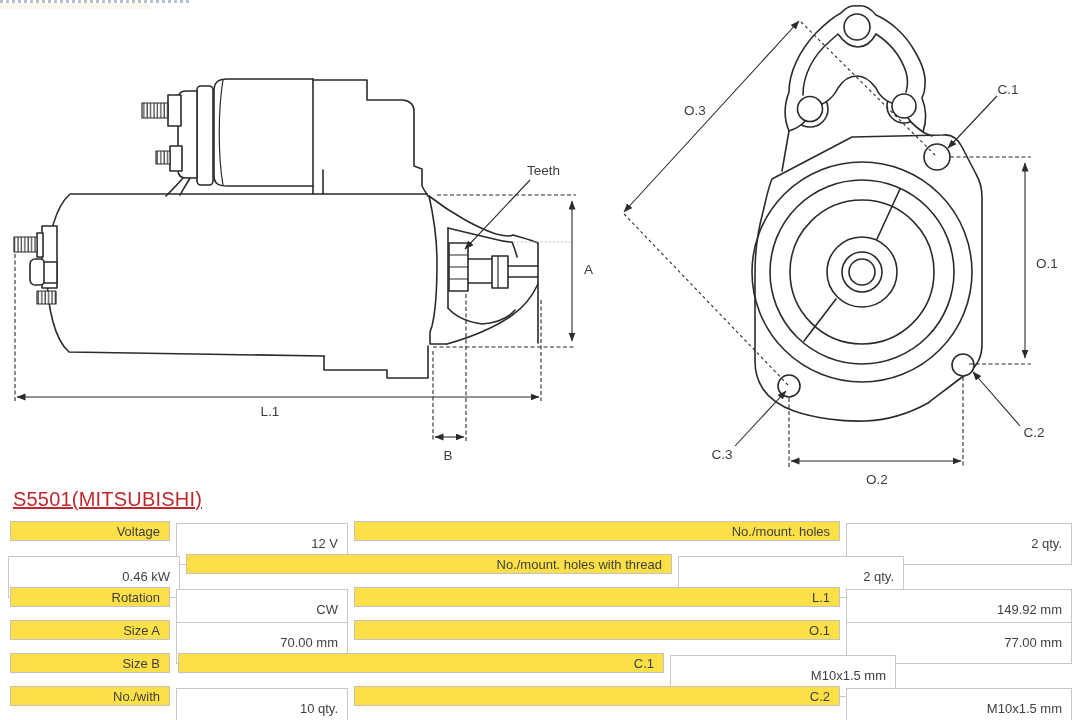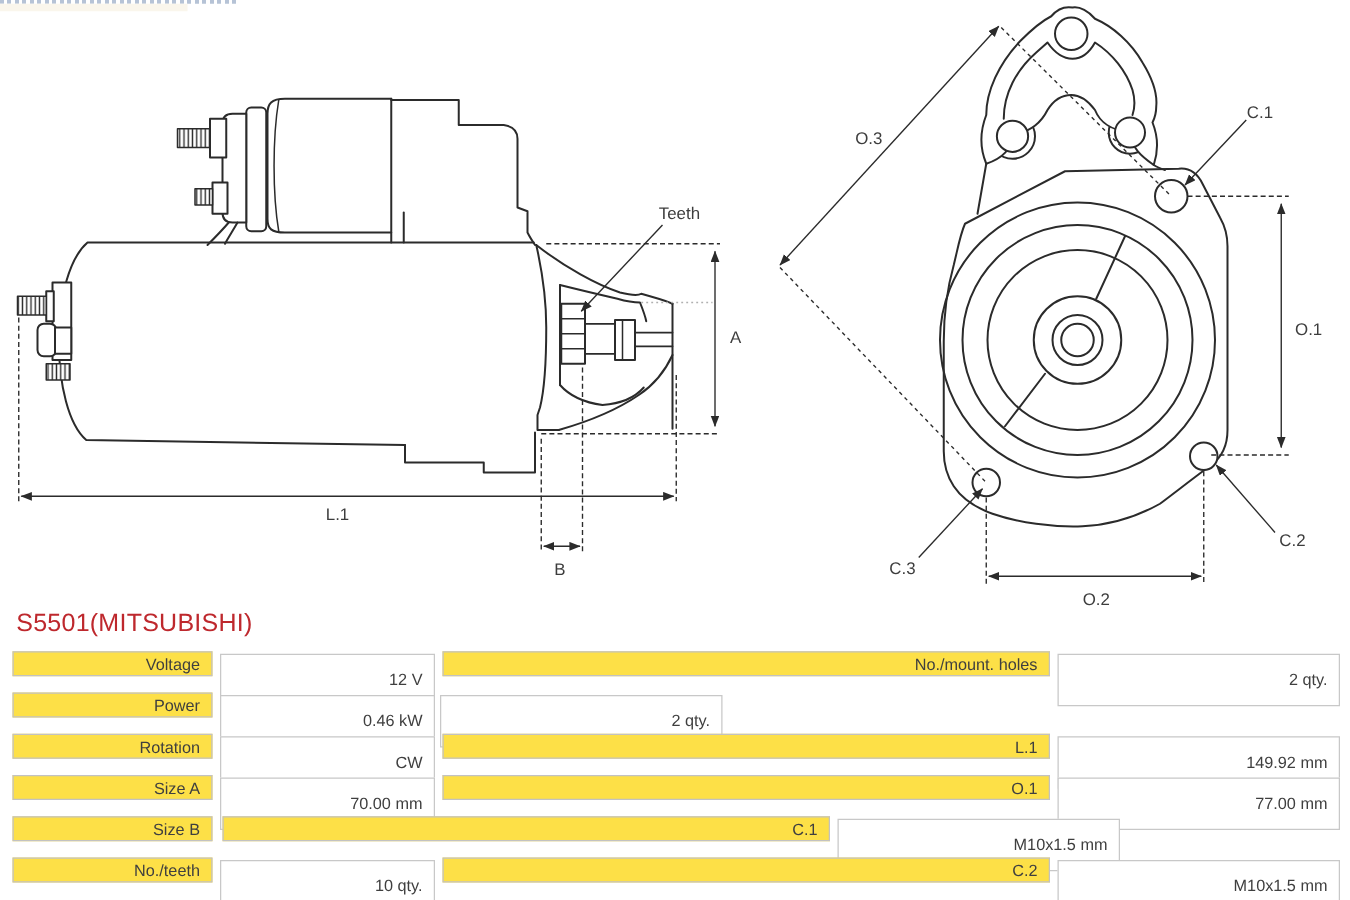--- a/index.html
+++ b/index.html
@@ -4,21 +4,21 @@
 <style>
   html,body{margin:0;padding:0;background:#fff;}
   .page{position:relative;width:1080px;height:720px;background:#fff;overflow:hidden;
         font-family:"Liberation Sans",sans-serif;}
   .corner-artifact{position:absolute;left:0;top:0;width:190px;height:3px;
         background:repeating-linear-gradient(90deg,#b6c3d6 0 3px,transparent 3px 6px);}
   .corner-artifact2{position:absolute;left:0;top:3px;width:150px;height:6px;background:#faf6ec;}
   .drawing-svg{position:absolute;left:0;top:0;}
   .dim-label{font-family:"Liberation Sans",sans-serif;font-size:13.5px;fill:#3d3d3d;}
   .page-title{position:absolute;left:13px;top:487px;font-size:20px;line-height:24px;
-        color:#be282d;letter-spacing:0.2px;}
+        color:#be282d;letter-spacing:0.2px;text-decoration:underline;}
   .spec-table{position:absolute;left:8px;top:517px;width:1064px;}
   .row{display:flex;gap:4px;height:28px;margin-bottom:5px;align-items:center;}
   .cell{box-sizing:border-box;height:42px;display:flex;align-items:center;justify-content:flex-end;
         padding-right:9px;border:1px solid #c8c8c8;font-size:13px;color:#3f3f3f;background:#fff;
         white-space:nowrap;overflow:hidden;margin-top:25px;}
   .lbl{height:20px;background:#fde047;border-color:#c2c2c2;}
   .w1{width:164px}.w2{width:172px}.w3{width:490px}.w4{width:226px}
   .lbl.w1{width:160px;margin:0 2px;}
   .lbl.w3{width:486px;margin:0 2px;}
 </style>
@@ -162,41 +162,41 @@
   <div class="page-title">S5501(MITSUBISHI)</div>
 
   <div class="spec-table">
     <div class="row">
       <div class="cell lbl w1">Voltage</div>
       <div class="cell w2">12 V</div>
       <div class="cell lbl w3">No./mount. holes</div>
       <div class="cell w4">2 qty.</div>
     </div>
     <div class="row">
-      <div class="cell lbl w1">Power</div>
       <div class="cell w2">0.46 kW</div>
+      <div class="cell lbl w3">No./mount. holes with thread</div>
       <div class="cell w4">2 qty.</div>
     </div>
     <div class="row">
       <div class="cell lbl w1">Rotation</div>
       <div class="cell w2">CW</div>
       <div class="cell lbl w3">L.1</div>
       <div class="cell w4">149.92 mm</div>
     </div>
     <div class="row">
       <div class="cell lbl w1">Size A</div>
       <div class="cell w2">70.00 mm</div>
       <div class="cell lbl w3">O.1</div>
       <div class="cell w4">77.00 mm</div>
     </div>
     <div class="row">
       <div class="cell lbl w1">Size B</div>
       <div class="cell lbl w3">C.1</div>
       <div class="cell w4">M10x1.5 mm</div>
     </div>
     <div class="row">
-      <div class="cell lbl w1">No./teeth</div>
+      <div class="cell lbl w1">No./with</div>
       <div class="cell w2">10 qty.</div>
       <div class="cell lbl w3">C.2</div>
       <div class="cell w4">M10x1.5 mm</div>
     </div>
   </div>
 </div>
 
 </body></html>

